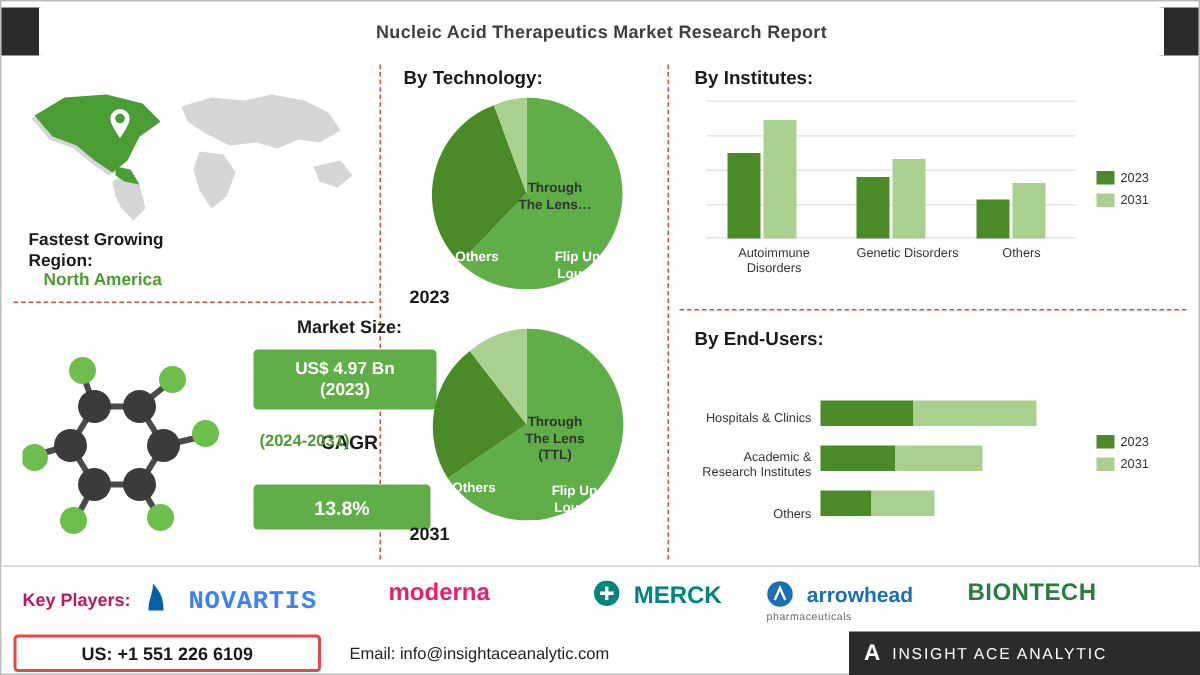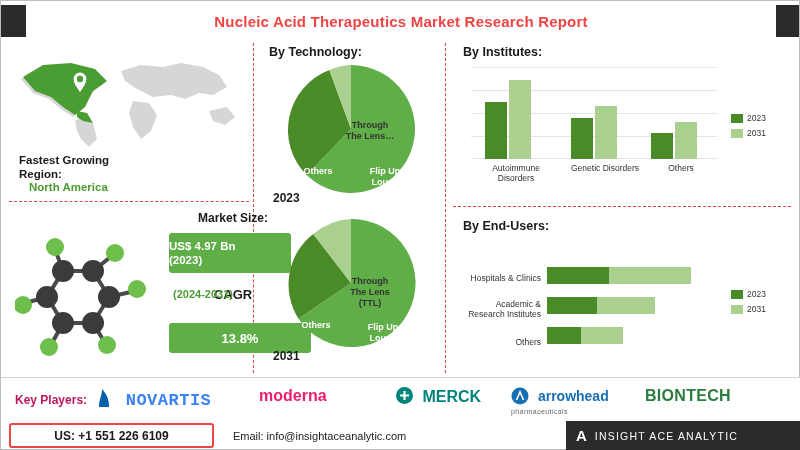--- a/index.html
+++ b/index.html
@@ -15,21 +15,21 @@
     border: 1px solid #bdbdbd;
     background: #fff;
   }
   
   .header {
     position: absolute; left: 25px; top: 4px; width: 750px; height: 32px;
     background: #ffffff;
     display: flex; align-items: center; justify-content: center;
   }
   .header-title {
-    font-size: 15px; font-weight: bold; color: #ef4444; letter-spacing: .2px;
+    font-size: 12px; font-weight: bold; color: #404040; letter-spacing: .2px;
   }
   .hdr-left, .hdr-right {
     position: absolute; top: 4px; height: 32px; width: 26px; background: #2b2b2b;
   }
   .hdr-left { left: 0; }
   .hdr-right { right: 0; }
 
   
   .vdash {
     position: absolute; border-left: 1px dashed #d94a3d;
@@ -51,33 +51,33 @@
 
   .mol-wrap { position: absolute; left: 14px; top: 228px; width: 150px; height: 130px; }
 
   .ms-title {
     position: absolute; left: 172px; top: 210px; width: 120px;
     font-size: 12px; font-weight: bold; color: #1a1a1a; text-align: center;
   }
   .ms-box {
     position: absolute; left: 168px; top: 232px; width: 122px; height: 40px;
     background: #5fae47; border-radius: 3px;
-    display: flex; flex-direction: column; justify-content: center;
+    display: flex; flex-direction: column; align-items: center; justify-content: center;
     color: #fff; font-size: 11.5px; font-weight: bold; line-height: 14px;
   }
   .cagr-title {
     position: absolute; left: 172px; top: 286px; width: 120px;
     font-size: 13px; font-weight: bold; color: #1a1a1a; text-align: center;
   }
   .cagr-years {
     position: absolute; left: 172px; top: 287px; width: 120px;
     font-size: 11px; font-weight: bold; color: #4a9d32; text-align: left;
   }
   .cagr-box {
-    position: absolute; left: 168px; top: 322px; width: 142px; height: 30px;
+    position: absolute; left: 168px; top: 322px; width: 118px; height: 30px;
     background: #5fae47; border-radius: 3px;
     display: flex; align-items: center; justify-content: center;
     color: #fff; font-size: 13px; font-weight: bold; text-align: center;
   }
 
   
   .col-title {
     position: absolute; font-size: 12.5px; font-weight: bold; color: #1a1a1a;
   }
   .pie-label {

